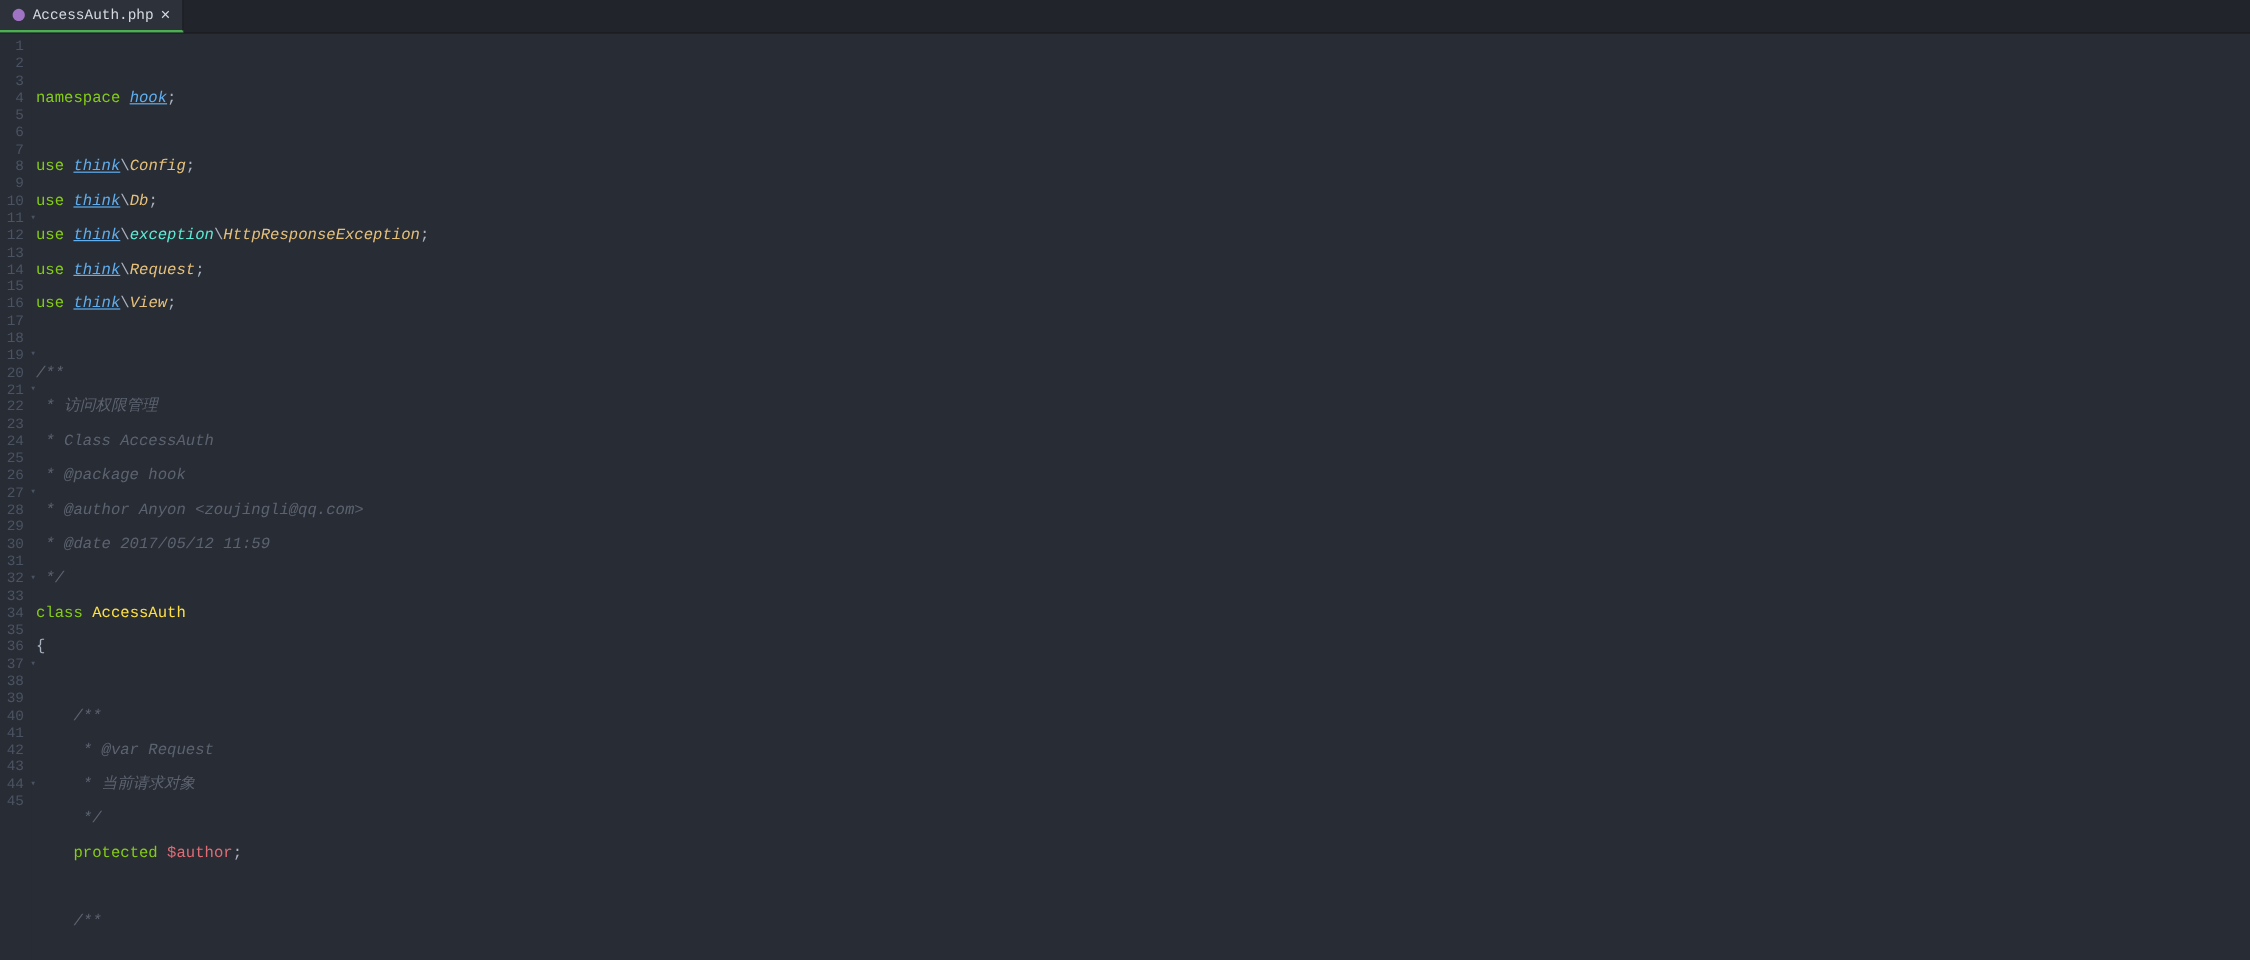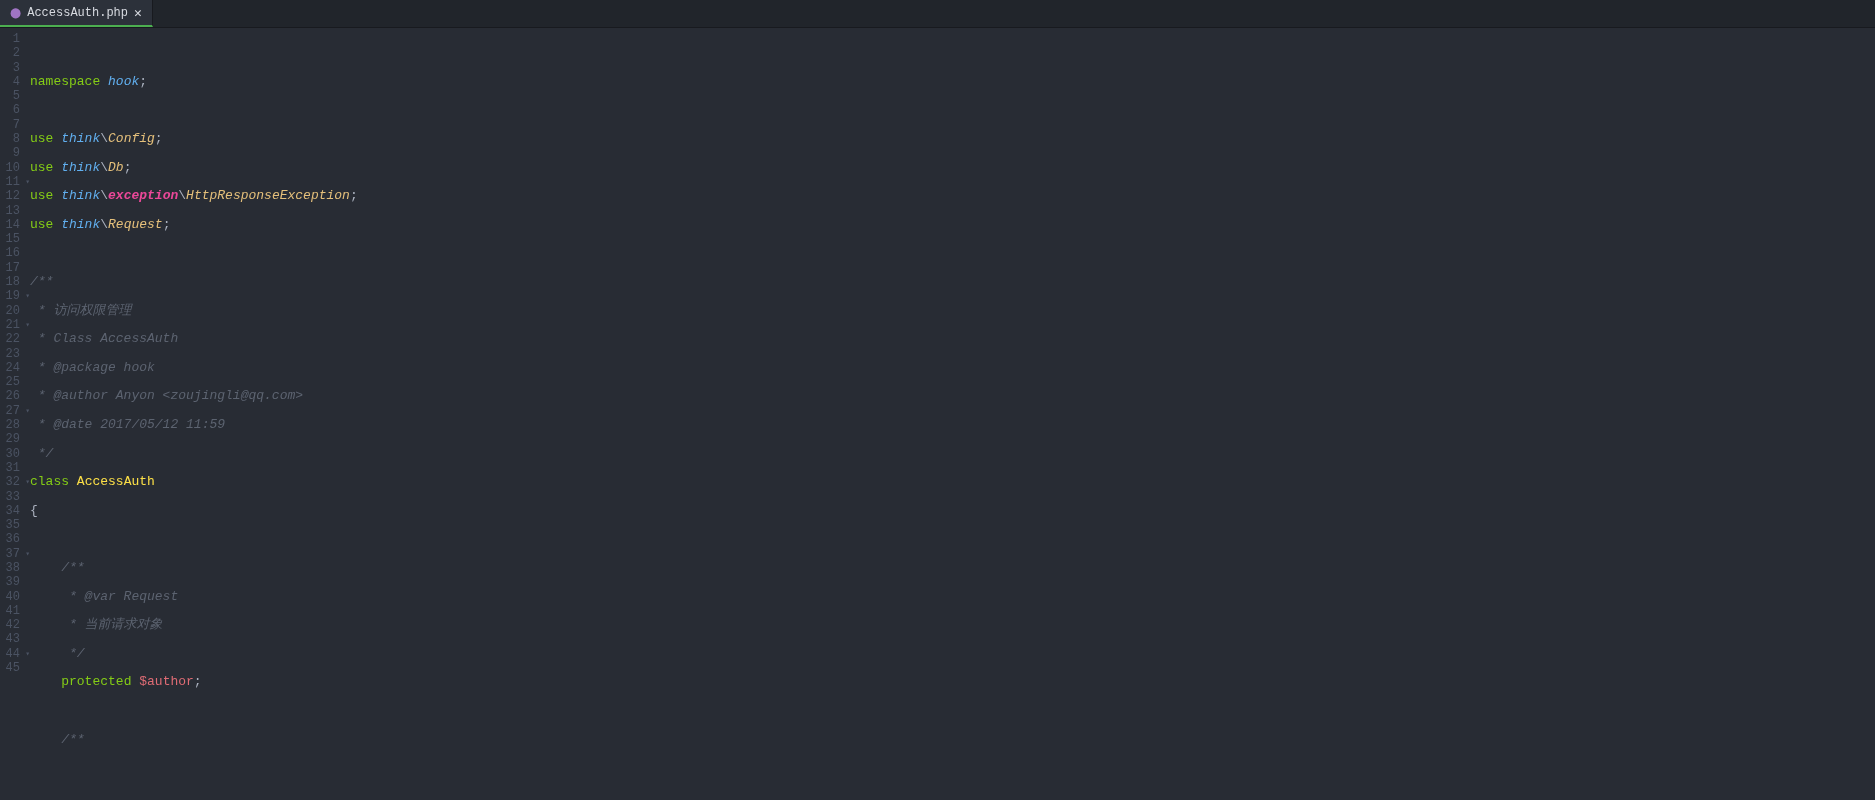--- a/index.html
+++ b/index.html
@@ -60,22 +60,22 @@
   flex: 1;
   padding: 4px 0 0 4px;
   font-size: 13px;
   line-height: 14.3px;
   white-space: pre;
   color: #abb2bf;
 }
 .line { height: 14.3px; }
 .tag { color: #e06c75; }
 .kw { color: #84cc16; }
-.ns { color: #61afef; font-style: italic; }
-.nsx { color: #ec4899; font-style: italic; font-weight: bold; }
+.ns { color: #61afef; font-style: italic; text-decoration: underline; }
+.nsx { color: #5eead4; font-style: italic; }
 .cls { color: #fde047; }
 .var { color: #e06c75; }
 .cmt { color: #5c6370; font-style: italic; }
 .p { color: #abb2bf; }
 .clsname { color: #e5c07b; font-style: italic; margin-top: 38px; }
 </style>
 </head>
 <body>
 
 <div class="tab-bar">
@@ -135,20 +135,21 @@
       <div class="ln">45</div>
     </div>
   <div class="code">
 <div class="line"></div>
 <div class="line"><span class="kw">namespace</span> <span class="ns">hook</span><span class="p">;</span></div>
 <div class="line"></div>
 <div class="line"><span class="kw">use</span> <span class="ns">think</span><span class="p">\</span><span class="clsname">Config</span><span class="p">;</span></div>
 <div class="line"><span class="kw">use</span> <span class="ns">think</span><span class="p">\</span><span class="clsname">Db</span><span class="p">;</span></div>
 <div class="line"><span class="kw">use</span> <span class="ns">think</span><span class="p">\</span><span class="nsx">exception</span><span class="p">\</span><span class="clsname">HttpResponseException</span><span class="p">;</span></div>
 <div class="line"><span class="kw">use</span> <span class="ns">think</span><span class="p">\</span><span class="clsname">Request</span><span class="p">;</span></div>
+<div class="line"><span class="kw">use</span> <span class="ns">think</span><span class="p">\</span><span class="clsname">View</span><span class="p">;</span></div>
 <div class="line"></div>
 <div class="line"><span class="cmt">/**</span></div>
 <div class="line"><span class="cmt"> * 访问权限管理</span></div>
 <div class="line"><span class="cmt"> * Class AccessAuth</span></div>
 <div class="line"><span class="cmt"> * @package hook</span></div>
 <div class="line"><span class="cmt"> * @author Anyon &lt;zoujingli@qq.com&gt;</span></div>
 <div class="line"><span class="cmt"> * @date 2017/05/12 11:59</span></div>
 <div class="line"><span class="cmt"> */</span></div>
 <div class="line"><span class="kw">class</span> <span class="cls">AccessAuth</span></div>
 <div class="line"><span class="p">{</span></div>

